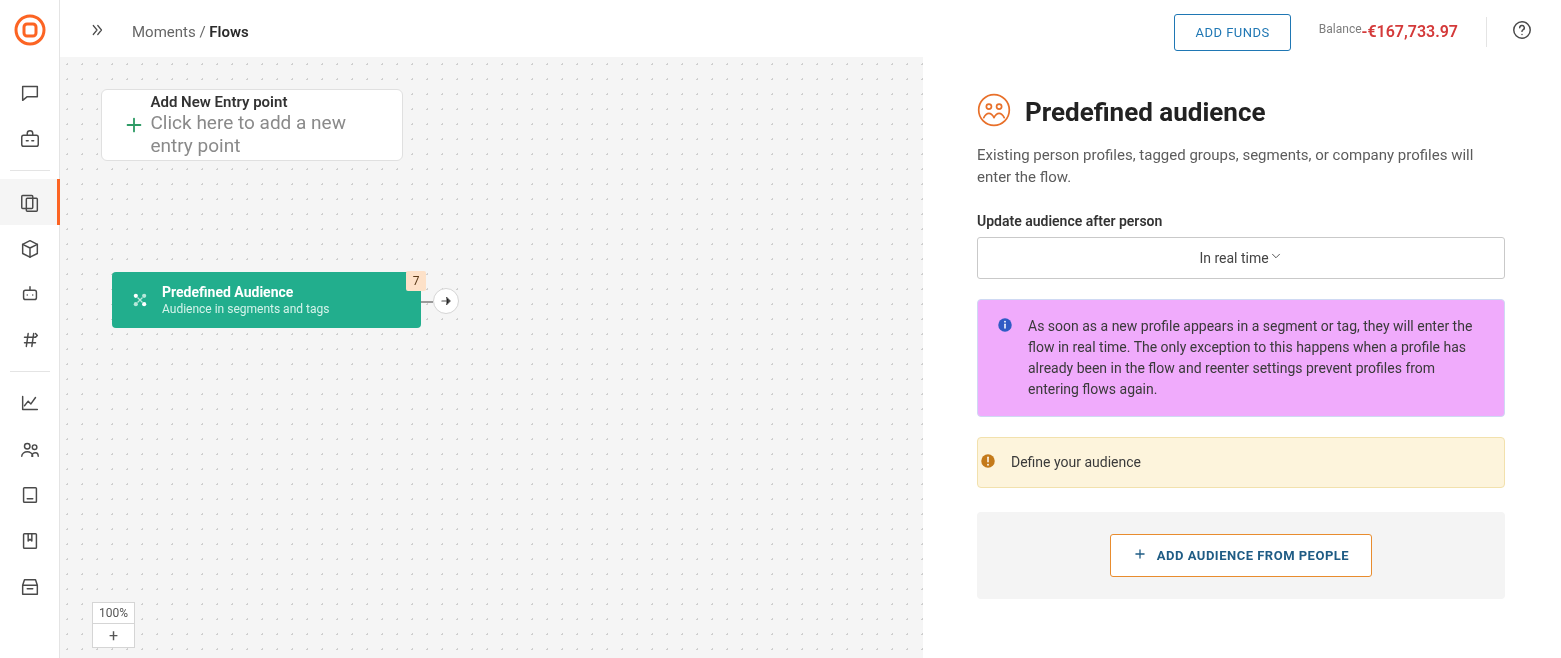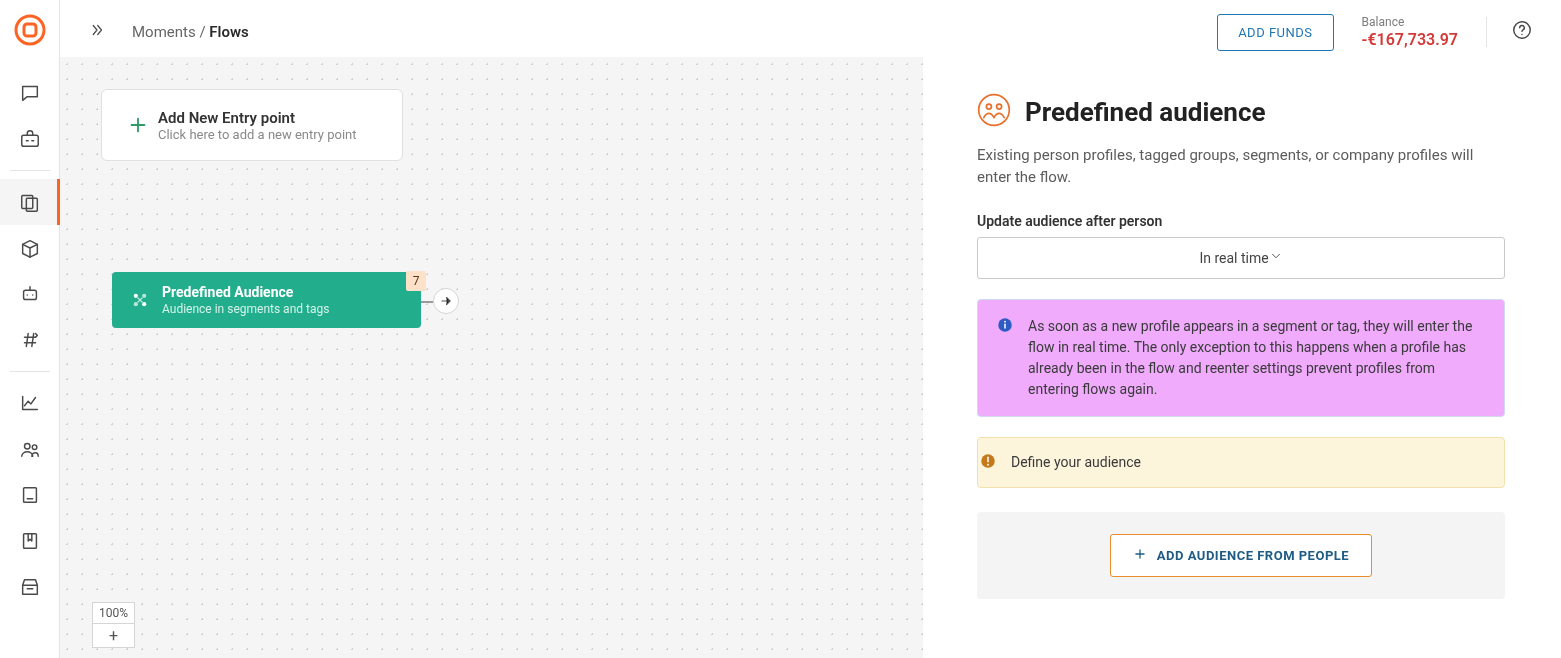--- a/index.html
+++ b/index.html
@@ -13,33 +13,33 @@
   .left-nav .nav-item.active::after{content:"";position:absolute;right:0;top:0;bottom:0;width:3px;background:#fc6423;}
   .nav-sep{width:40px;height:1px;background:#e4e4e4;margin:8px 0;}
 
   
   .topbar{position:absolute;left:60px;right:0;top:4px;height:57px;background:#fff;border-bottom:1px solid #e4e4e4;display:flex;align-items:center;padding:0 28px;}
   .topbar .collapse-ico{margin-right:26px;cursor:pointer;}
   .breadcrumb{font-size:15px;color:#666;}
   .breadcrumb .current{color:#2b2b2b;font-weight:600;}
   .topbar .spacer{flex:1;}
   .btn-add-funds{border:1px solid #1f77b4;color:#1f77b4;background:#fff;font-size:13px;font-weight:400;letter-spacing:.5px;padding:10px 20px;border-radius:3px;cursor:pointer;margin-right:28px;}
-  .balance-box{display:flex;flex-direction:column;line-height:1.25;margin-right:28px;}
+  .balance-box{display:flex;flex-direction:row;line-height:1.25;margin-right:28px;}
   .balance-box .lbl{font-size:12px;color:#7d7d7d;}
   .balance-box .val{font-size:16px;color:#d43a3a;font-weight:600;}
   .vert-div{width:1px;height:30px;background:#e4e4e4;margin-right:24px;}
   .help-ico{cursor:pointer;}
 
   
   .canvas{position:absolute;left:60px;top:57px;width:863px;height:601px;background:#f5f5f5;
     background-image:radial-gradient(#cfcfcf 1px,transparent 1px);background-size:15px 15px;}
   .card-entry{position:absolute;left:41px;top:32px;width:302px;height:72px;background:#fff;border:1px solid #e0e0e0;border-radius:6px;display:flex;align-items:center;padding:0 16px;cursor:pointer;}
   .card-entry .plus{width:40px;display:flex;justify-content:center;}
   .card-entry .txt .t1{font-size:15px;font-weight:600;color:#333;}
-  .card-entry .txt .t2{font-size:13px;color:#8a8a8a;margin-top:0;}
+  .card-entry .txt .t2{font-size:19px;color:#8a8a8a;margin-top:0;}
 
   .node-audience{position:absolute;left:52px;top:215px;width:309px;height:56px;background:#22ae8d;border-radius:4px;display:flex;align-items:center;padding:0 14px;cursor:pointer;}
   .node-audience .ico{width:28px;display:flex;justify-content:center;}
   .node-audience .txt{margin-left:8px;}
   .node-audience .t1{color:#fff;font-size:14px;font-weight:700;}
   .node-audience .t2{color:#d4f3ea;font-size:12px;margin-top:2px;}
   .node-badge{position:absolute;left:346px;top:214px;width:20px;height:20px;background:#fde1c8;color:#5b3a18;font-size:12px;display:flex;align-items:center;justify-content:center;border-radius:2px;}
   .node-plus{position:absolute;left:373px;top:231px;width:26px;height:26px;background:#fff;border:1px solid #d5d5d5;border-radius:50%;display:flex;align-items:center;justify-content:center;cursor:pointer;}
   .node-line{position:absolute;left:361px;top:244px;width:12px;height:1.5px;background:#9a9a9a;}
 

